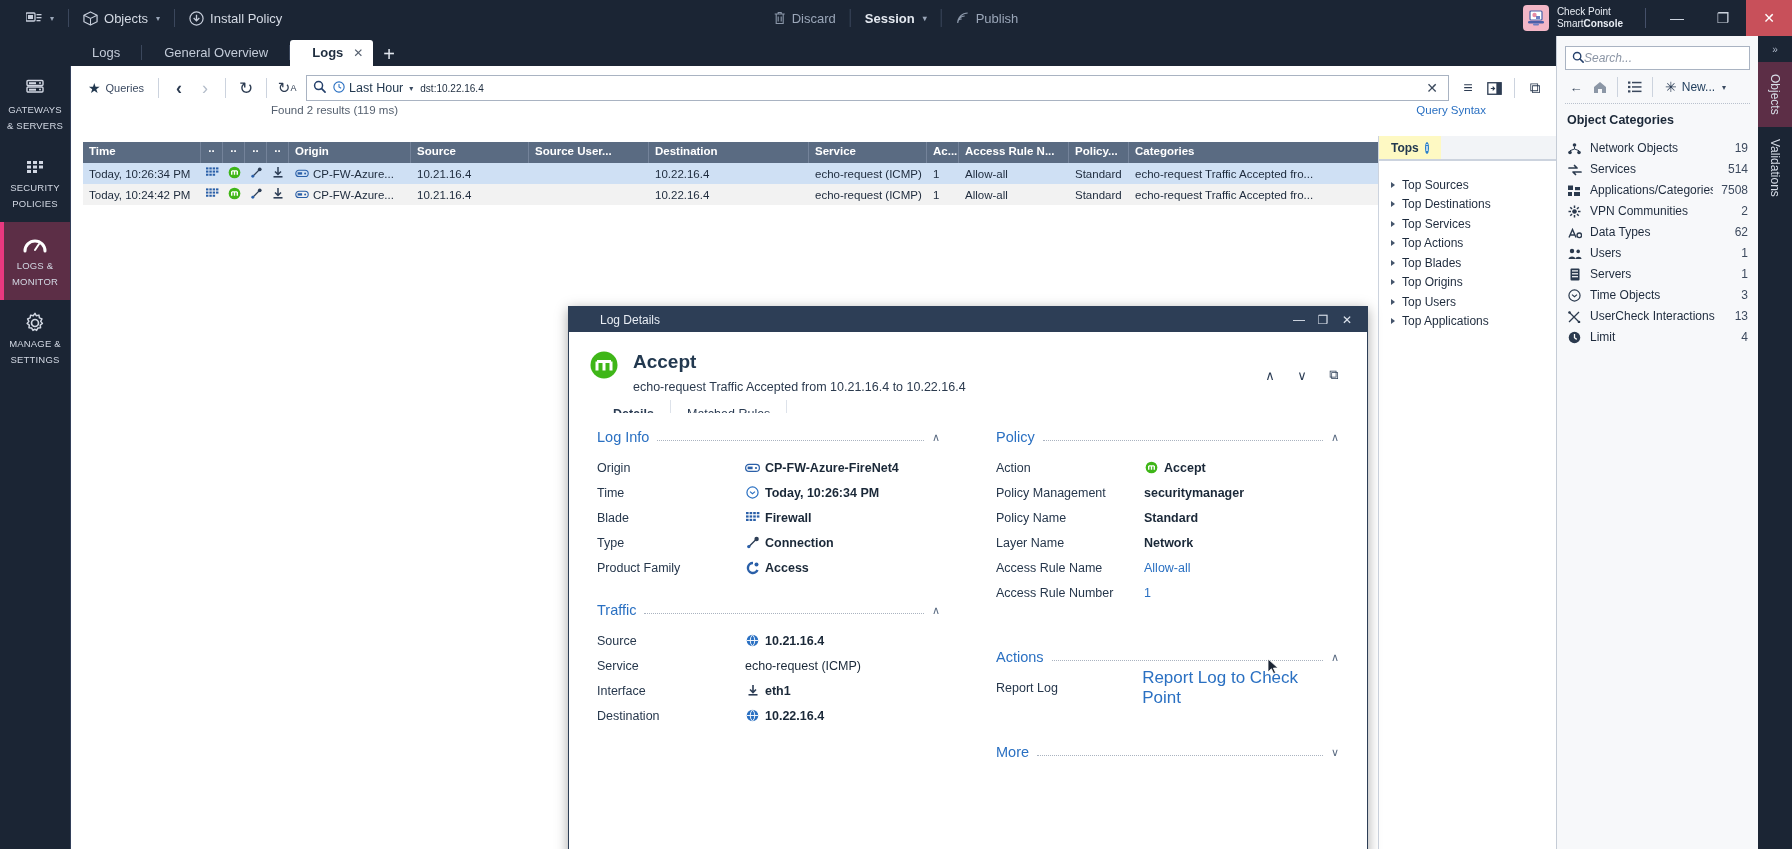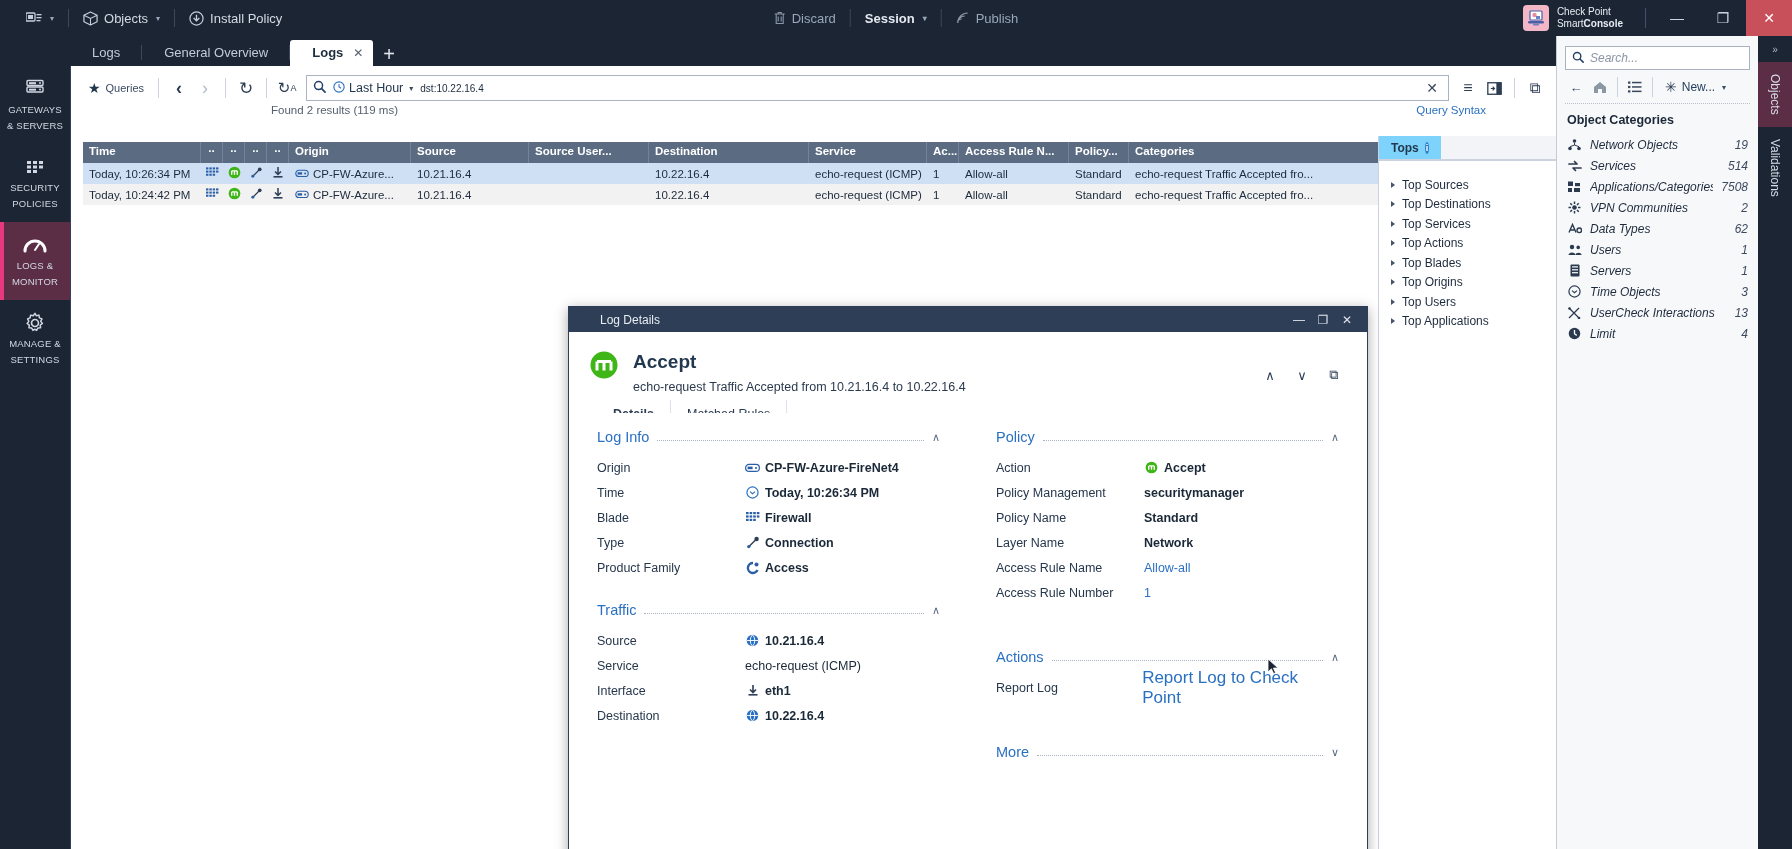--- a/index.html
+++ b/index.html
@@ -90,44 +90,44 @@
   .c-time { width: 118px; } .c-ic { width: 22px; text-align:center; padding:0 !important; }
   .c-origin { width: 122px; } .c-source { width: 118px; } .c-srcuser { width: 120px; }
   .c-dest { width: 160px; } .c-service { width: 118px; } .c-ac { width: 32px; }
   .c-rule { width: 110px; } .c-policy { width: 60px; } .c-desc { flex: 1; }
 
   
   .tops { position: absolute; right: 0; top: 70px; width: 178px; bottom: 0;
           border-left: 1px solid #ccd3de; background: #fff; }
   .tops-tab { height: 24px; display: flex; align-items: center; gap: 6px;
               padding: 0 12px; font-size: 12px; font-weight: bold; color: #22384f;
-              border-bottom: 1px solid #ccd3de; background:#7dd3fc; width: 62px; }
+              border-bottom: 1px solid #ccd3de; background:#fef9c3; width: 62px; }
   .tops-tabbar { display:flex; border-bottom: 1px solid #ccd3de; }
   .tops-tabbar .fill { flex:1; background:#f2f4f7; border-bottom:1px solid #ccd3de; height:24px;}
   .info-i { width: 12px; height: 12px; border-radius: 50%; background: #2a7fc9; color: #fff;
             font-size: 9px; display:flex; align-items:center; justify-content:center; font-weight:bold; }
   .tops-list { padding: 14px 0 0 12px; }
   .tops-item { display: flex; align-items: center; gap: 7px; height: 19.5px; font-size: 12px;
                color: #1e2b3d; cursor: pointer; }
   .tri { width:0;height:0;border-left:4px solid #44546b;border-top:3.5px solid transparent;border-bottom:3.5px solid transparent;}
 
   
   .objpanel { position: absolute; right: 34px; top: 36px; width: 202px; bottom: 0;
               background: #f7f8fa; border-left: 1px solid #c5ccd6; }
   .obj-search { margin: 10px 8px 0 8px; height: 24px; border: 1px solid #a9b3c2; background: #fff;
-                display: flex; align-items: center; gap: 6px; padding: 0 6px; }
+                display: flex; align-items: center; padding: 0 6px; }
   .obj-search .ph { color: #8b95a5; font-size: 12px; font-style: italic; }
   .obj-tools { display: flex; align-items: center; gap: 2px; padding: 7px 8px 6px; }
   .obj-tool { width: 22px; height: 20px; display:flex;align-items:center;justify-content:center;
               color:#3a485d; cursor:pointer; font-size:13px; }
   .obj-new { display:flex;align-items:center;gap:5px; color:#23405f; font-size:12px; cursor:pointer; padding:0 6px; }
   .obj-dot { margin: 0 8px; border-top: 1px dotted #b9c1cd; }
   .obj-title { padding: 9px 10px 7px; font-size: 12.5px; font-weight: bold; color: #1b2838; }
-  .obj-item { display: flex; align-items: center; height: 21px; padding: 0 10px 0 10px;
-              font-size: 12px; color: #1e2b3d; cursor: pointer; gap: 8px; font-style: italic; }
+  .obj-item { display: flex; align-items: flex-end; height: 21px; padding: 0 10px 0 10px;
+              font-size: 12px; color: #1e2b3d; cursor: pointer; gap: 8px; }
   .obj-item .nm { flex: 1; overflow:hidden; white-space:nowrap; }
   .obj-item .ct { color: #3d4a5e; }
   .obj-ico { width: 15px; display:flex; align-items:center; justify-content:center; color:#2b3a4e; font-size:12px; }
 
   
   .rail { position: absolute; right: 0; top: 36px; width: 34px; bottom: 0; background: #1b2534; }
   .rail-pin { height: 26px; display:flex; align-items:center; justify-content:center; color:#aeb8c8; font-size:10px; cursor:pointer;}
   .rail-tab { writing-mode: vertical-rl; text-orientation: mixed; padding: 12px 0;
               color: #d7dde7; font-size: 12px; cursor: pointer; text-align: center;
               width: 34px; display: flex; align-items: center; justify-content: center; }

